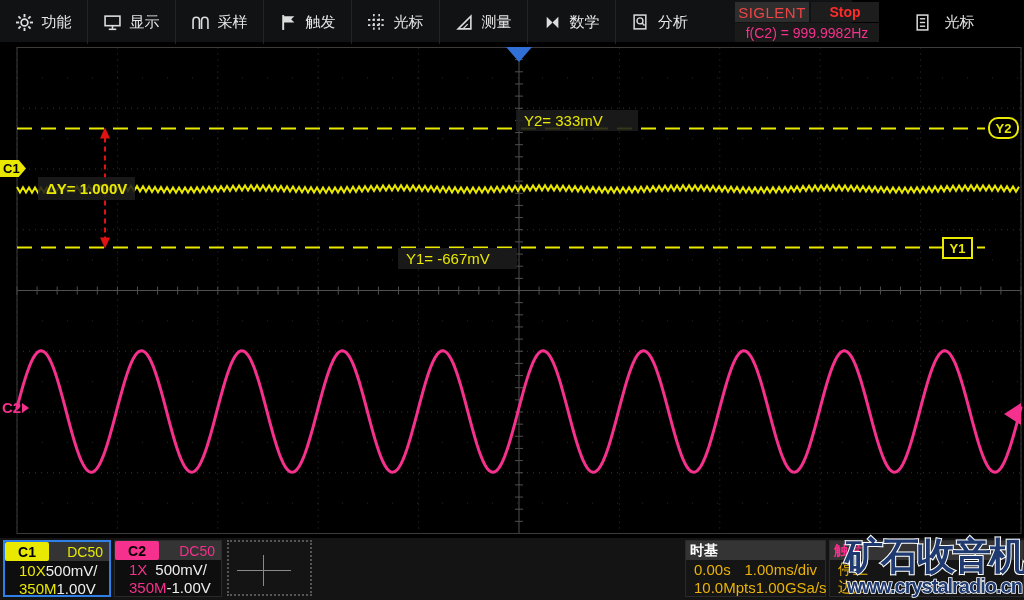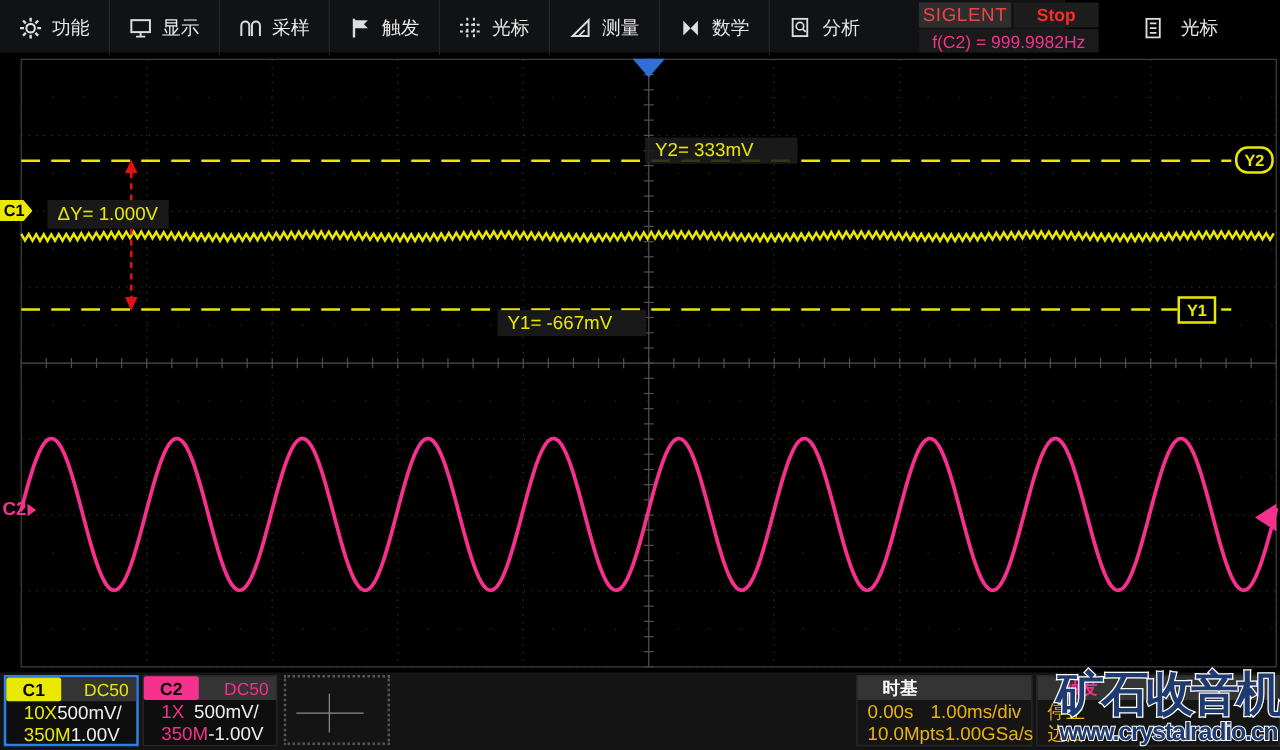--- a/index.html
+++ b/index.html
@@ -67,21 +67,21 @@
 
   #add-box { position:absolute; left:227px; top:2px; width:85px; height:56px;
     border:2px dotted #565656; }
   #add-cross-h { position:absolute; left:8px; top:28px; width:54px; height:1px; background:#8a8a8a; }
   #add-cross-v { position:absolute; left:34px; top:13px; width:1px; height:31px; background:#8a8a8a; }
 
   .info-box { position:absolute; top:2px; height:57px; background:#151515; border:1px solid #2a2a2a; }
   #timebase-box { left:685px; width:141px; }
   #trigger-box { left:829px; width:195px; }
   .info-header { height:19px; background:#343434; font-size:14px; font-weight:bold;
-    color:#fff; display:flex; align-items:center; padding-left:20px; }
+    color:#fff; display:flex; align-items:center; padding-left:4px; }
   .info-header.magenta { color:var(--c2); }
   .info-row { height:18px; display:flex; justify-content:space-between; align-items:center;
     padding:0 8px; font-size:15px; color:#eab308; }
 
   
   #watermark { position:absolute; left:845px; top:536px; width:179px; text-align:center;
     pointer-events:none; z-index:50; }
   #watermark .l1 { font-size:38px; font-weight:bold; line-height:40px; letter-spacing:-2px;
     color:var(--wm); -webkit-text-stroke:2px #fff; paint-order:stroke fill; white-space:nowrap; }
   #watermark .l2 { font-size:20px; font-weight:bold; line-height:20px; letter-spacing:-1px;
@@ -322,21 +322,21 @@
       <polygon points="105,204.5 100,193.5 110,193.5" fill="#e31212"></polygon>
     </svg>
 
   <div id="c1-badge">C1</div>
 
   <div id="c2-marker">
     <span>C2</span>
     <span class="tri"></span>
   </div>
 
-  <div class="cursor-label" style="left:38px; top:116px; height:23px; line-height:23px;">ΔY= 1.000V</div>
+  <div class="cursor-label" style="left:38px; top:133px; height:23px; line-height:23px;font-weight:bold;">ΔY= 1.000V</div>
   <div class="cursor-label" style="left:516px; top:66px; height:21px; width:122px;">Y2= 333mV</div>
   <div class="cursor-label" style="left:398px; top:204px; height:21px; width:119px;">Y1= -667mV</div>
 
   <div class="cursor-badge" style="left:988px; top:73px;border-radius:10px;">Y2</div>
   <div class="cursor-badge" style="left:942px; top:193px;">Y1</div>
 
   <div id="trig-pos-marker"></div>
   <div id="trig-level-marker"></div>
 </div>
 

